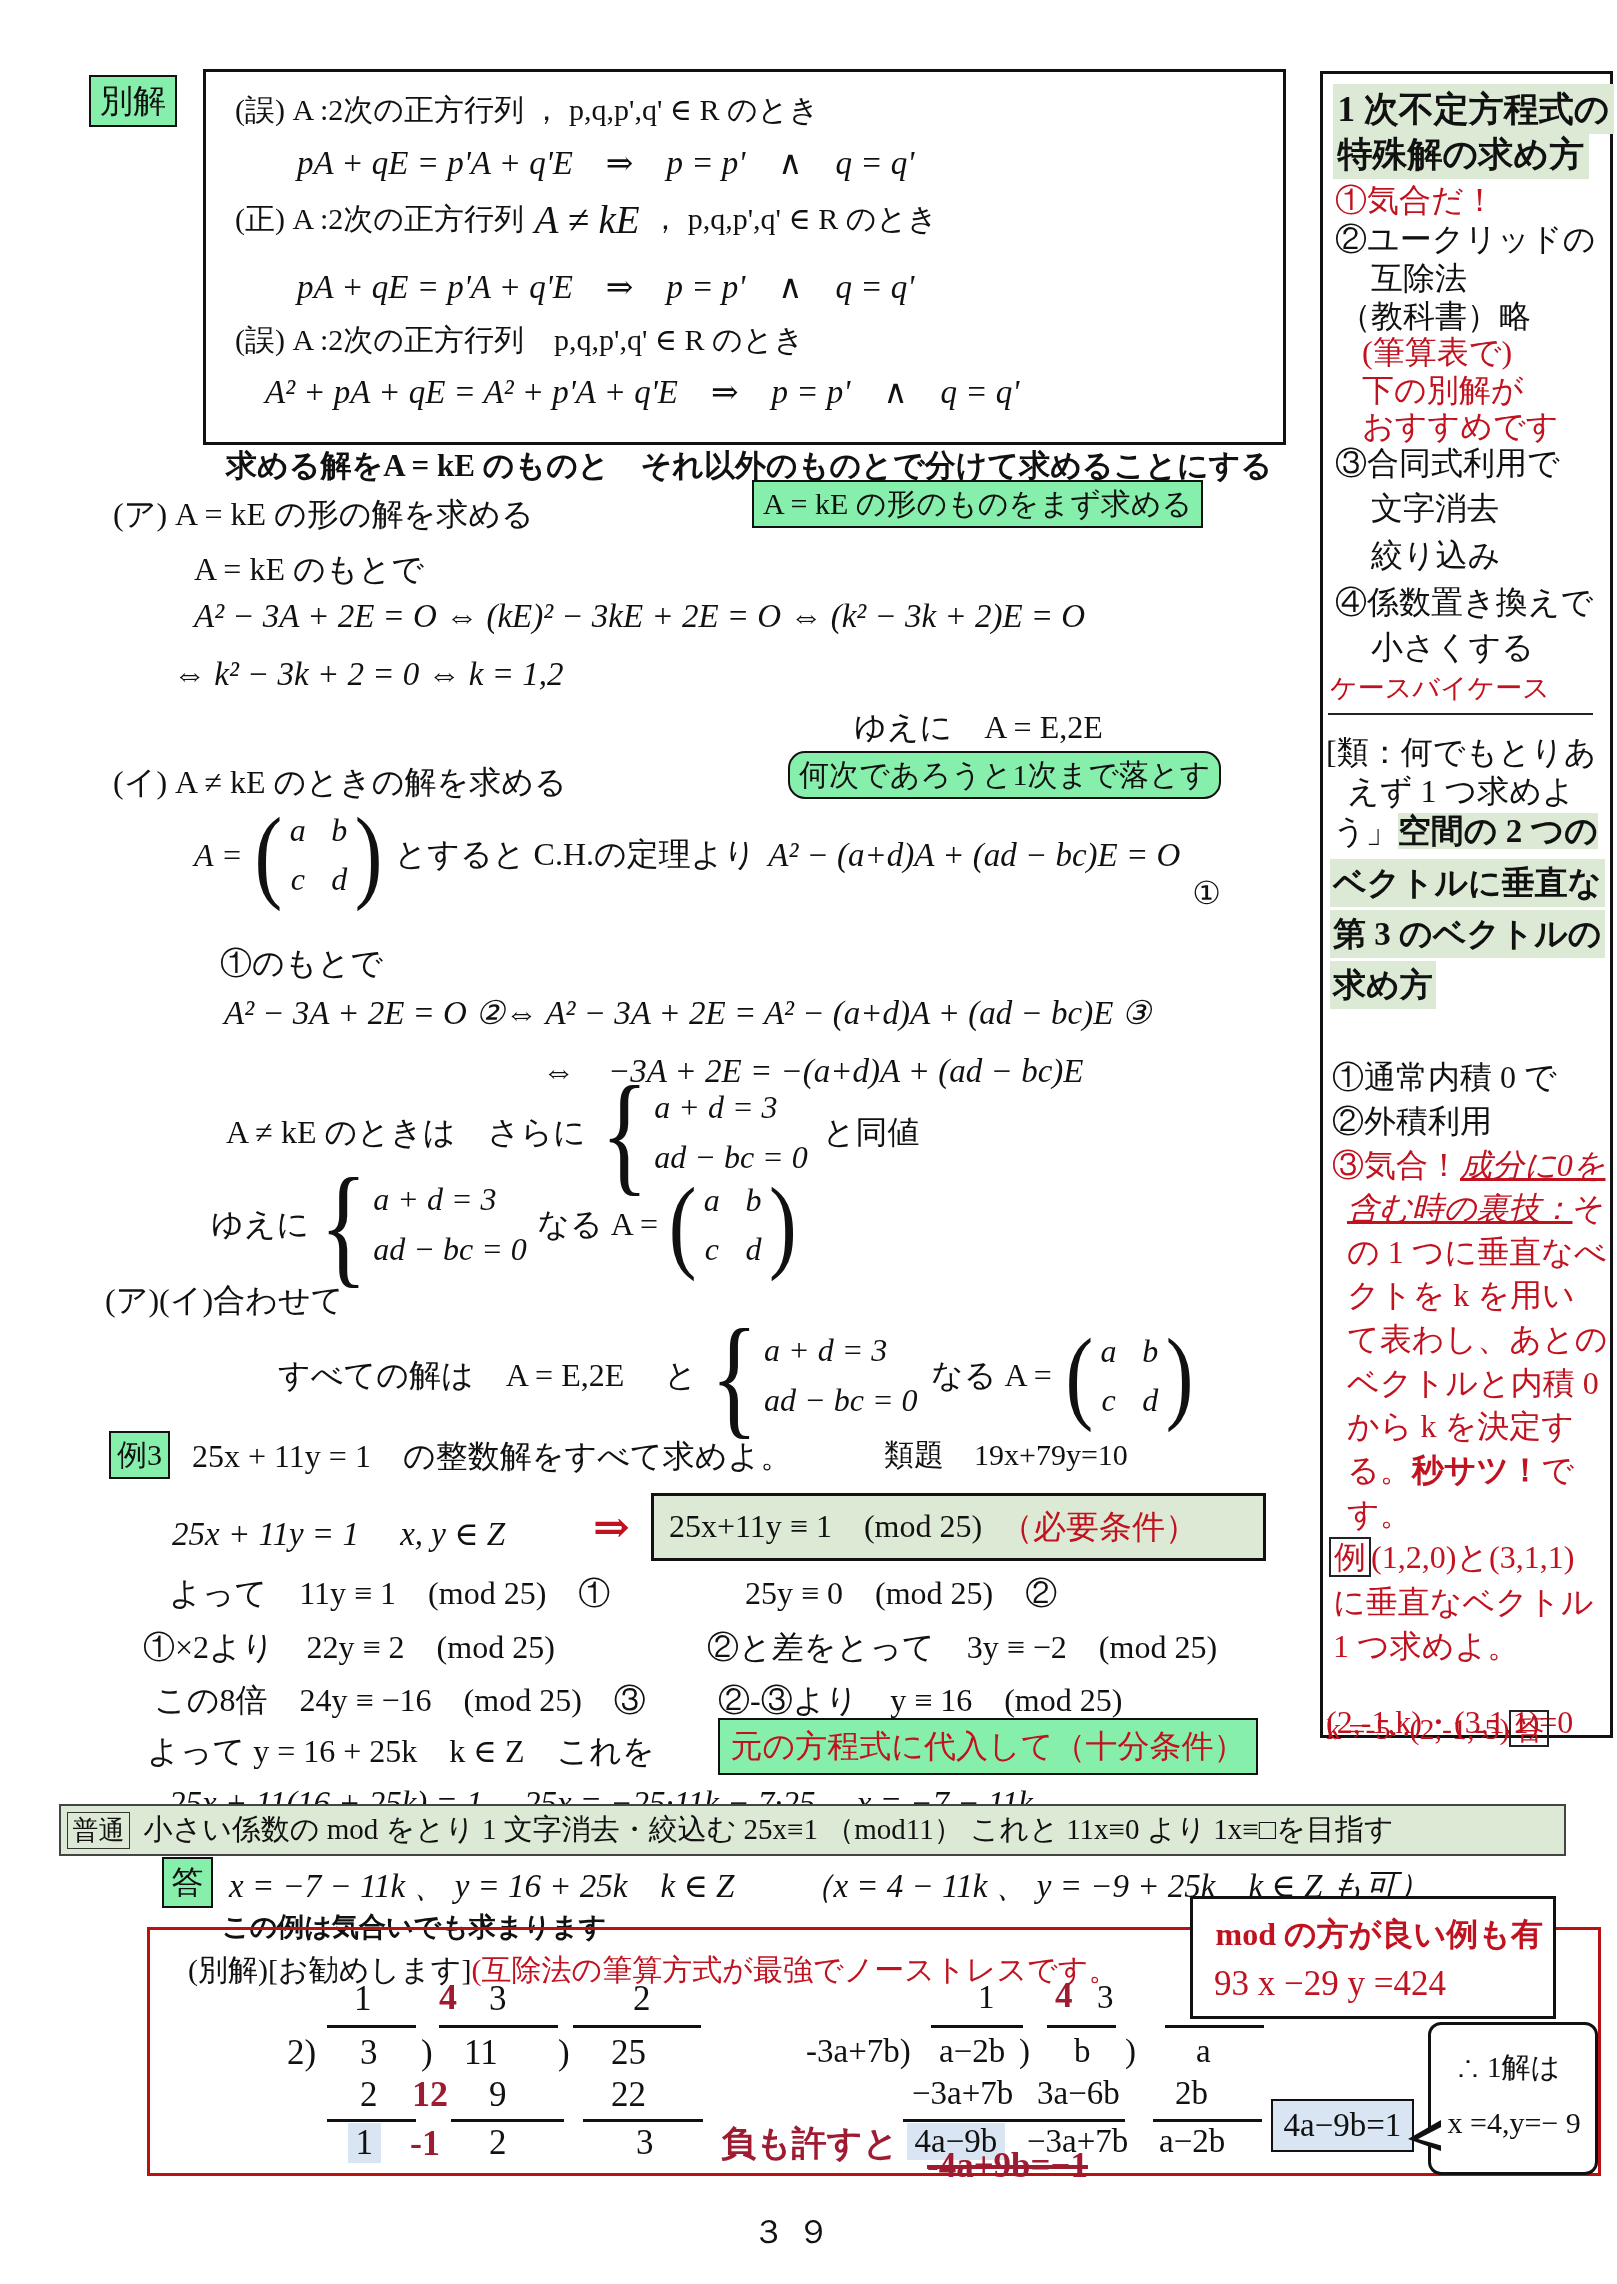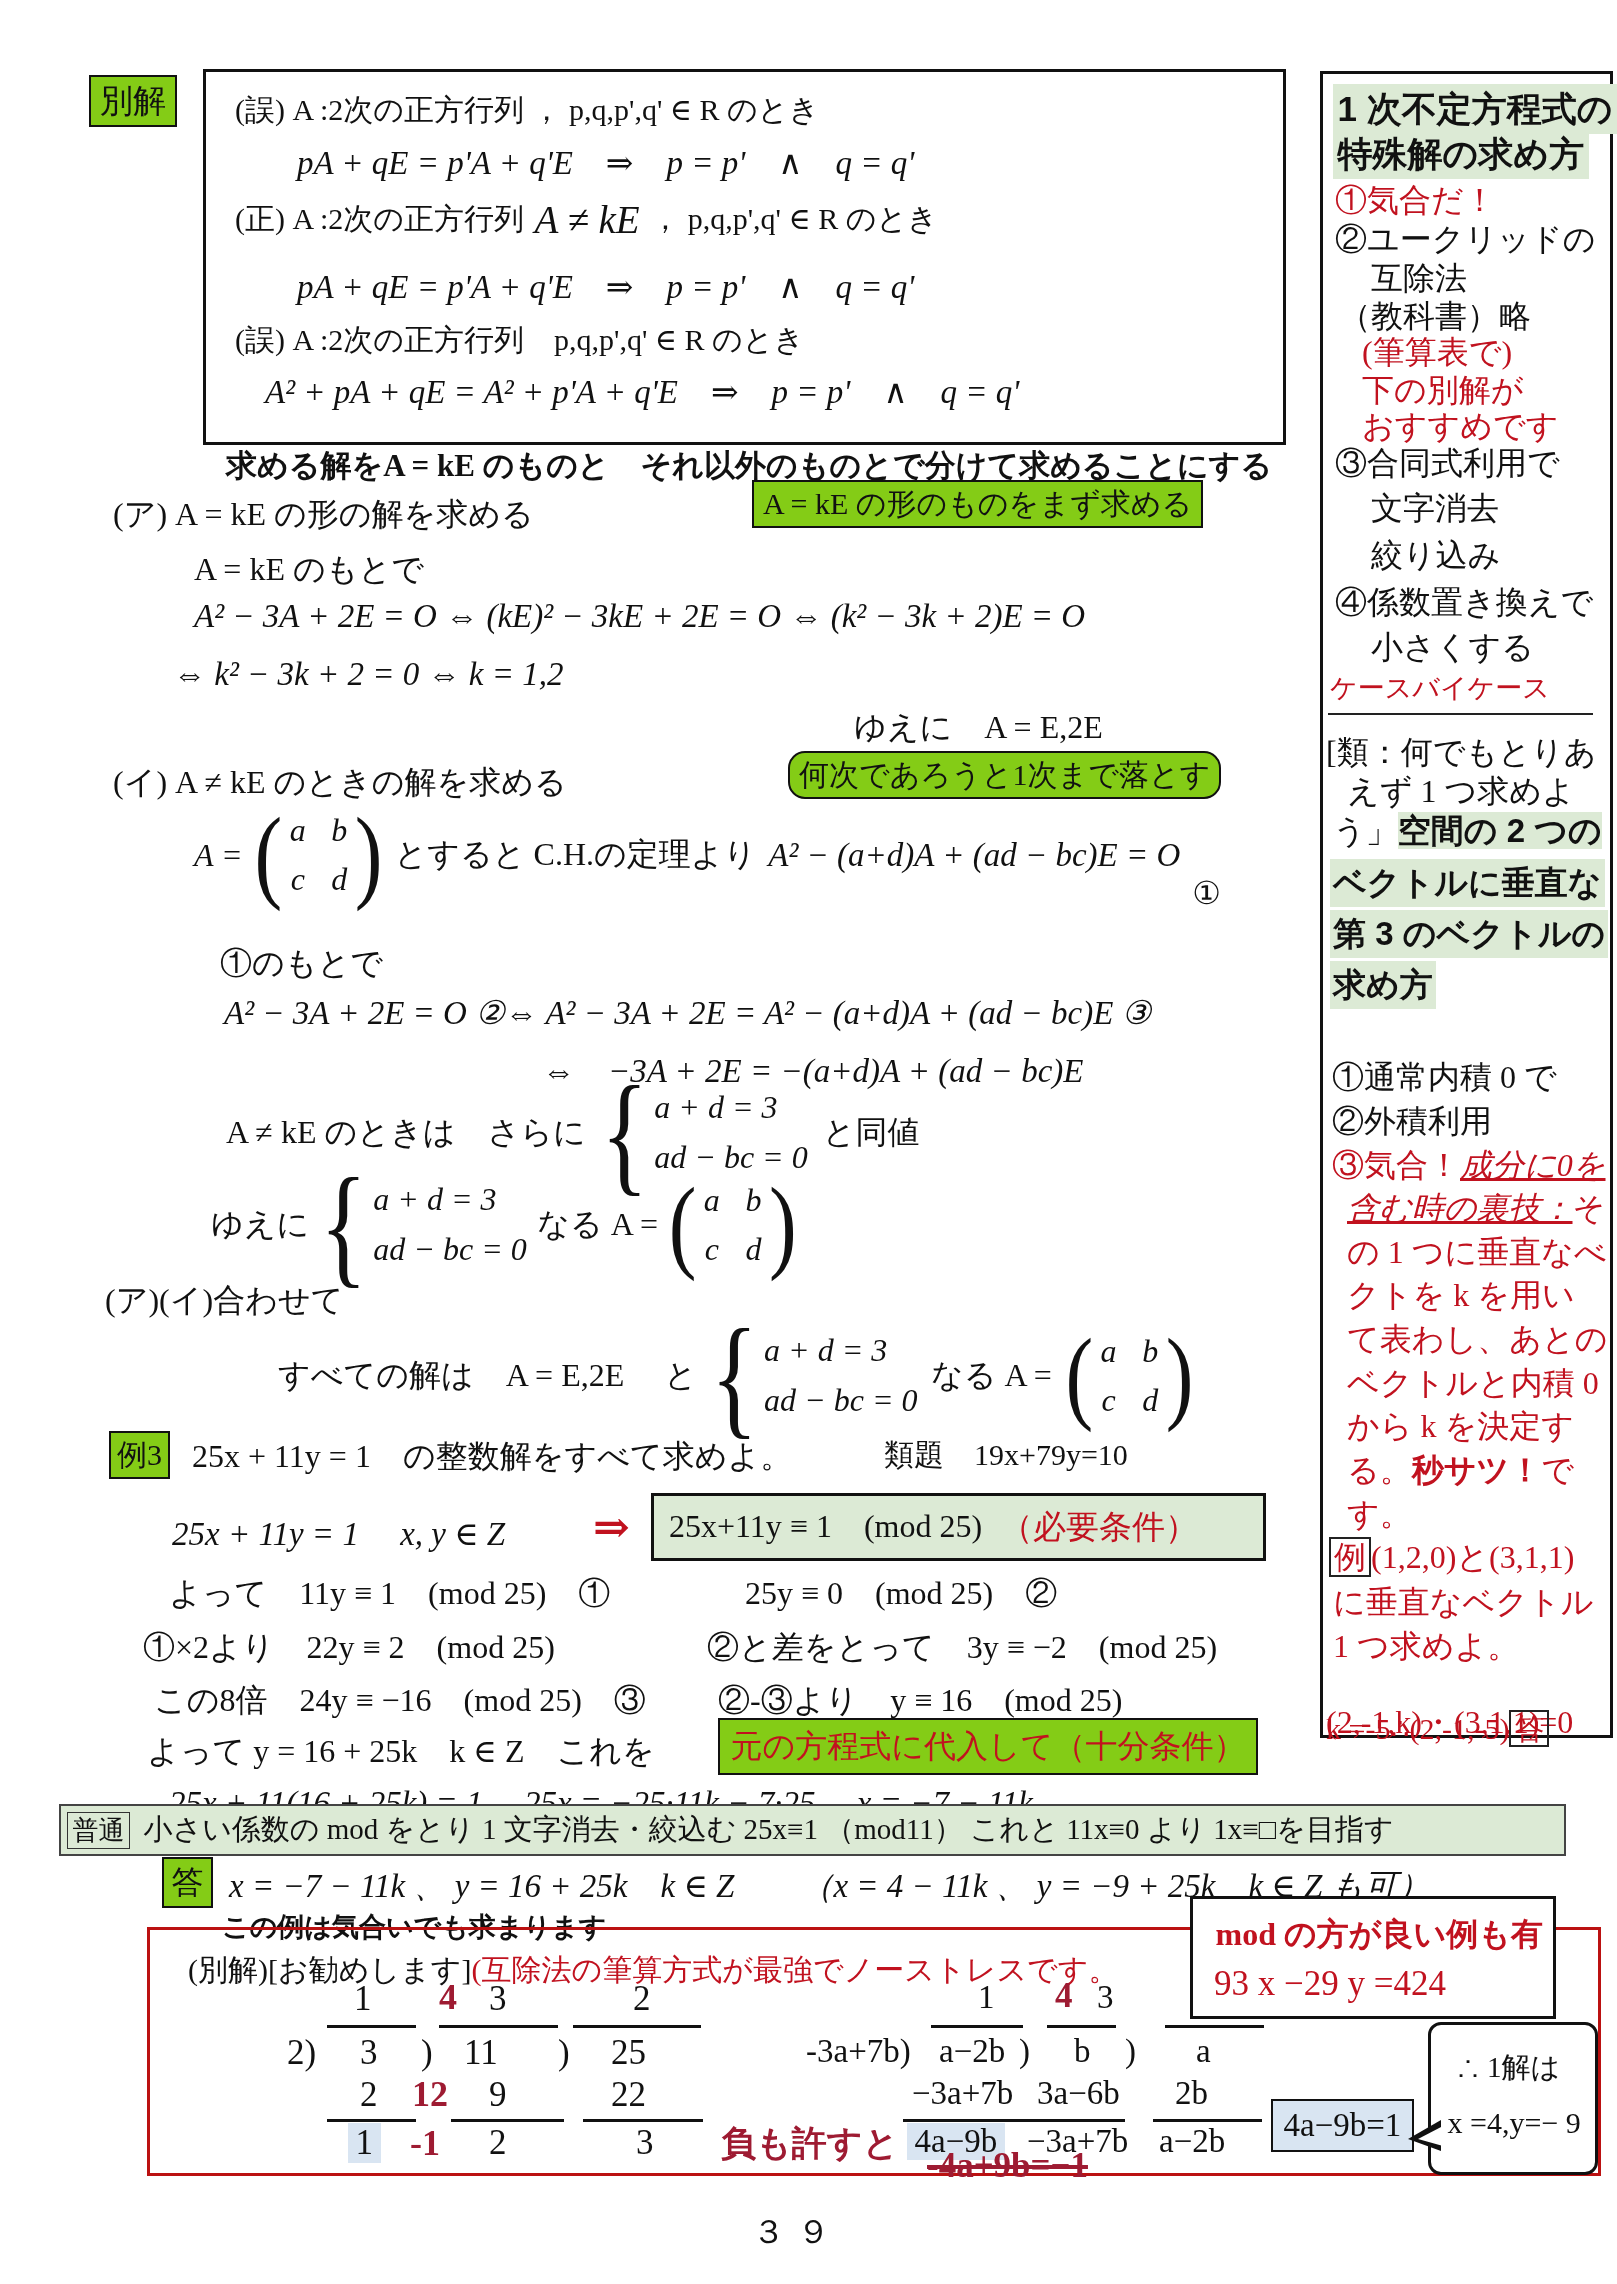--- a/index.html
+++ b/index.html
@@ -1,26 +1,26 @@
 <!DOCTYPE html>
 <html style="font-size:12px"><head>
 <meta charset="utf-8">
 <style>
   html,body{margin:0;padding:0;background:#888;}
   #page{position:relative;width:1617px;height:2284px;background:#ffffff;overflow:hidden;
         font-family:"Liberation Serif","DejaVu Serif",serif;color:#111;}
   .abs{position:absolute;white-space:nowrap;}
-  .sans{font-family:Liberation Sans, sans-serif;}
+  .sans{font-family:Liberation Serif, serif;}
   .it{font-style:italic;}
   .b{font-weight:bold;}
   .red{color:#c1121f;}
   .crimson{color:#9e1b32;font-weight:bold;}
   .ghl{background:#dcead5;}
   .bhl{background:#d9e5f2;padding:0 7.5px;}
-  .kbox{border:2.3px solid #111;padding:1.5px 9px;background:#84cc16;}
+  .kbox{border:2.3px solid #111;padding:1.5px 9px;background:#86efac;}
   .blackline{background:#111;height:3px;}
   
   .mat{display:inline-flex;align-items:center;vertical-align:middle;}
   .mat .p{font-size:2.6em;font-weight:300;transform:scaleY(1.25);font-style:normal;line-height:1;}
   .mat .g{display:grid;grid-template-columns:auto auto;column-gap:25.6px;row-gap:12px;
           padding:0 7.5px;text-align:center;font-style:italic;}
   
   .cases{display:inline-flex;align-items:center;vertical-align:middle;}
   .cases .br{font-size:3.1em;font-weight:300;transform:scaleY(1.35);line-height:1;font-style:normal;}
   .cases .eqs{display:flex;flex-direction:column;gap:13.5px;font-style:italic;padding-left:6px;}

